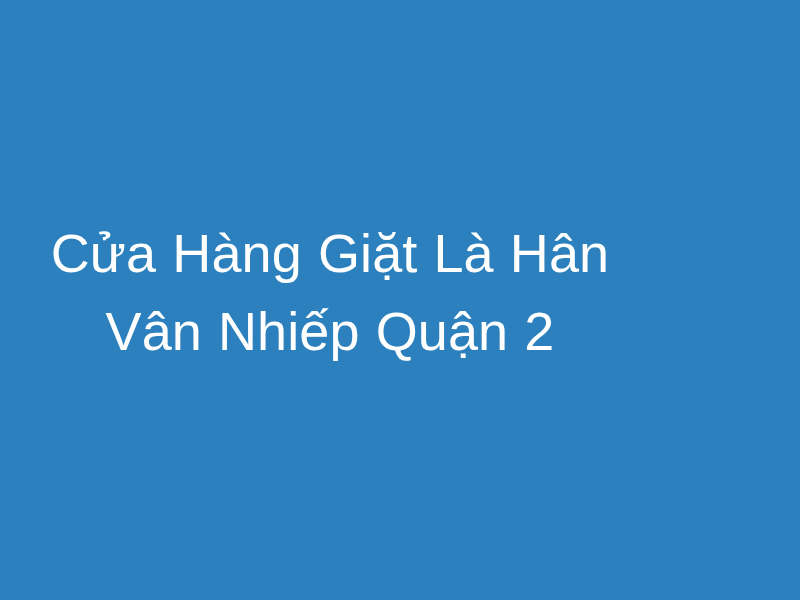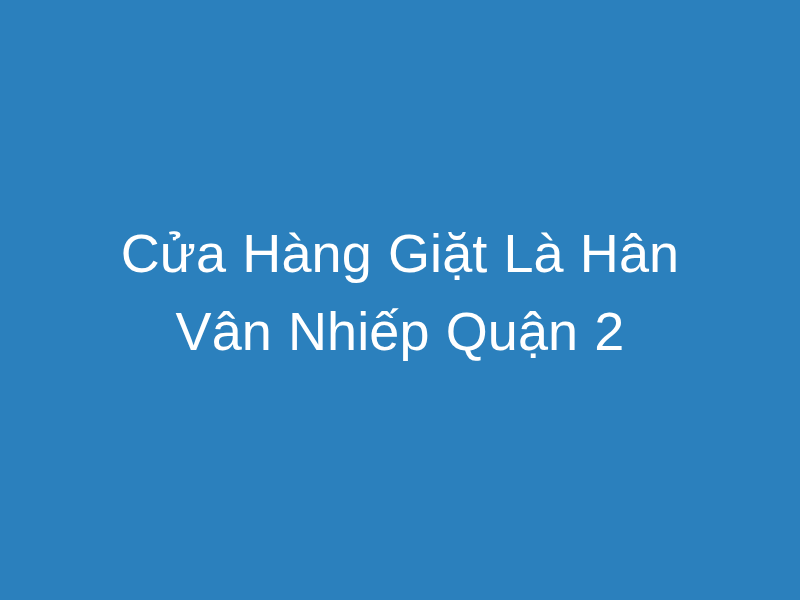--- a/index.html
+++ b/index.html
@@ -18,21 +18,20 @@
 
   
   .banner {
     position: relative;
     box-sizing: border-box;
     width: 800px;
     height: 600px;
     background-color: #2b80bd;
     display: flex;
     flex-direction: column;
-    align-items: center;
     justify-content: center;
     text-align: center;
   }
 
   
   .title-block {
     width: 660px;
     max-width: 660px;
     margin: 0;
     padding: 0;

